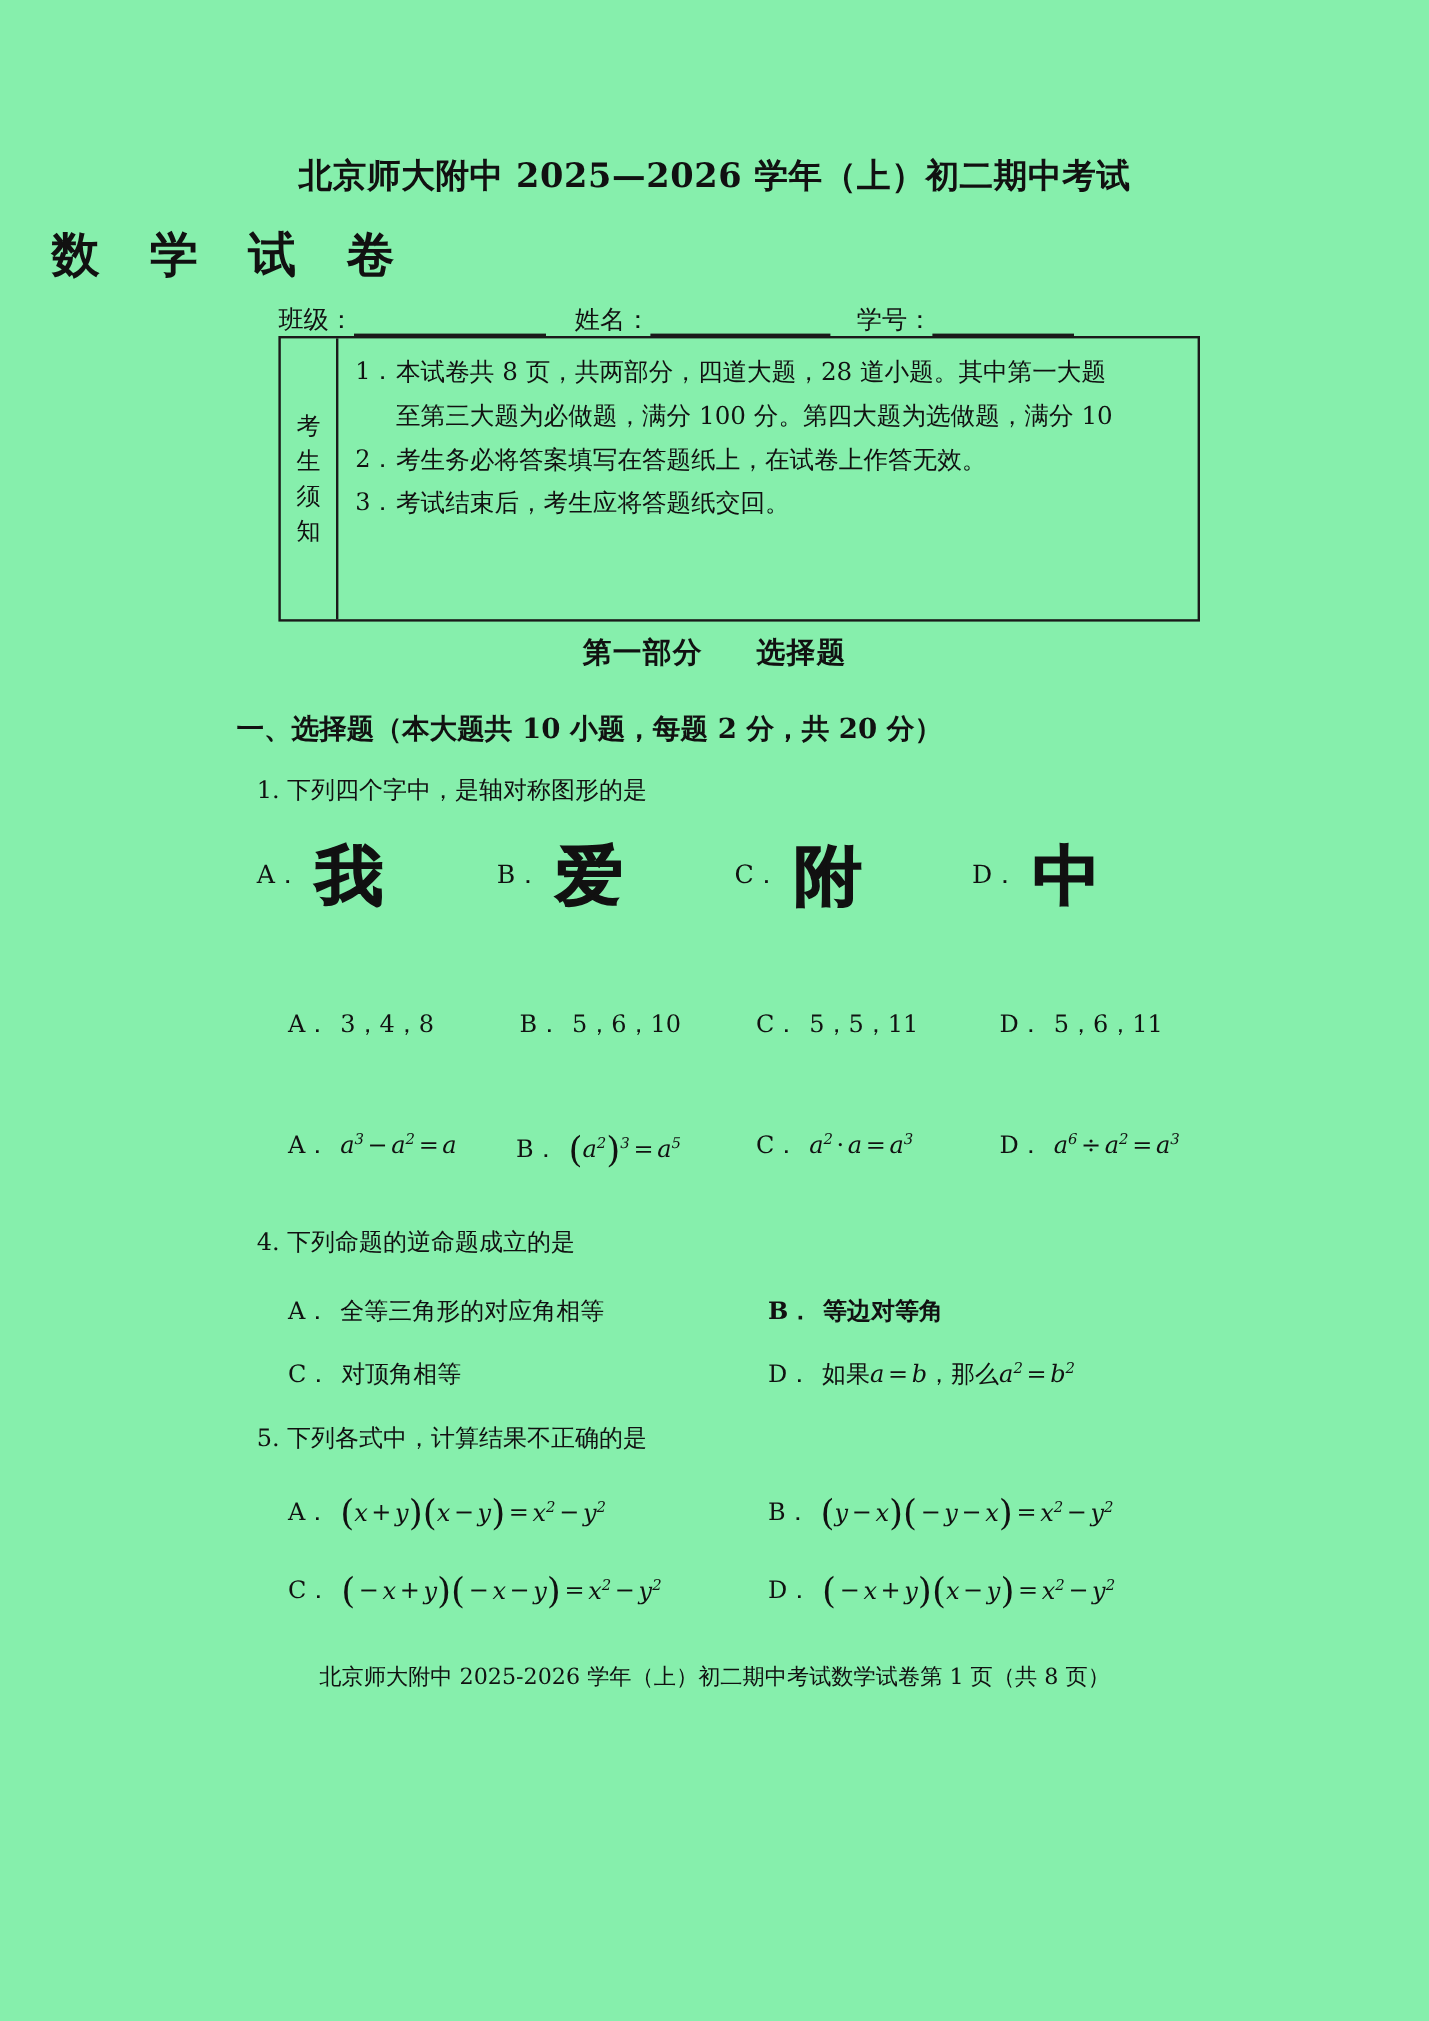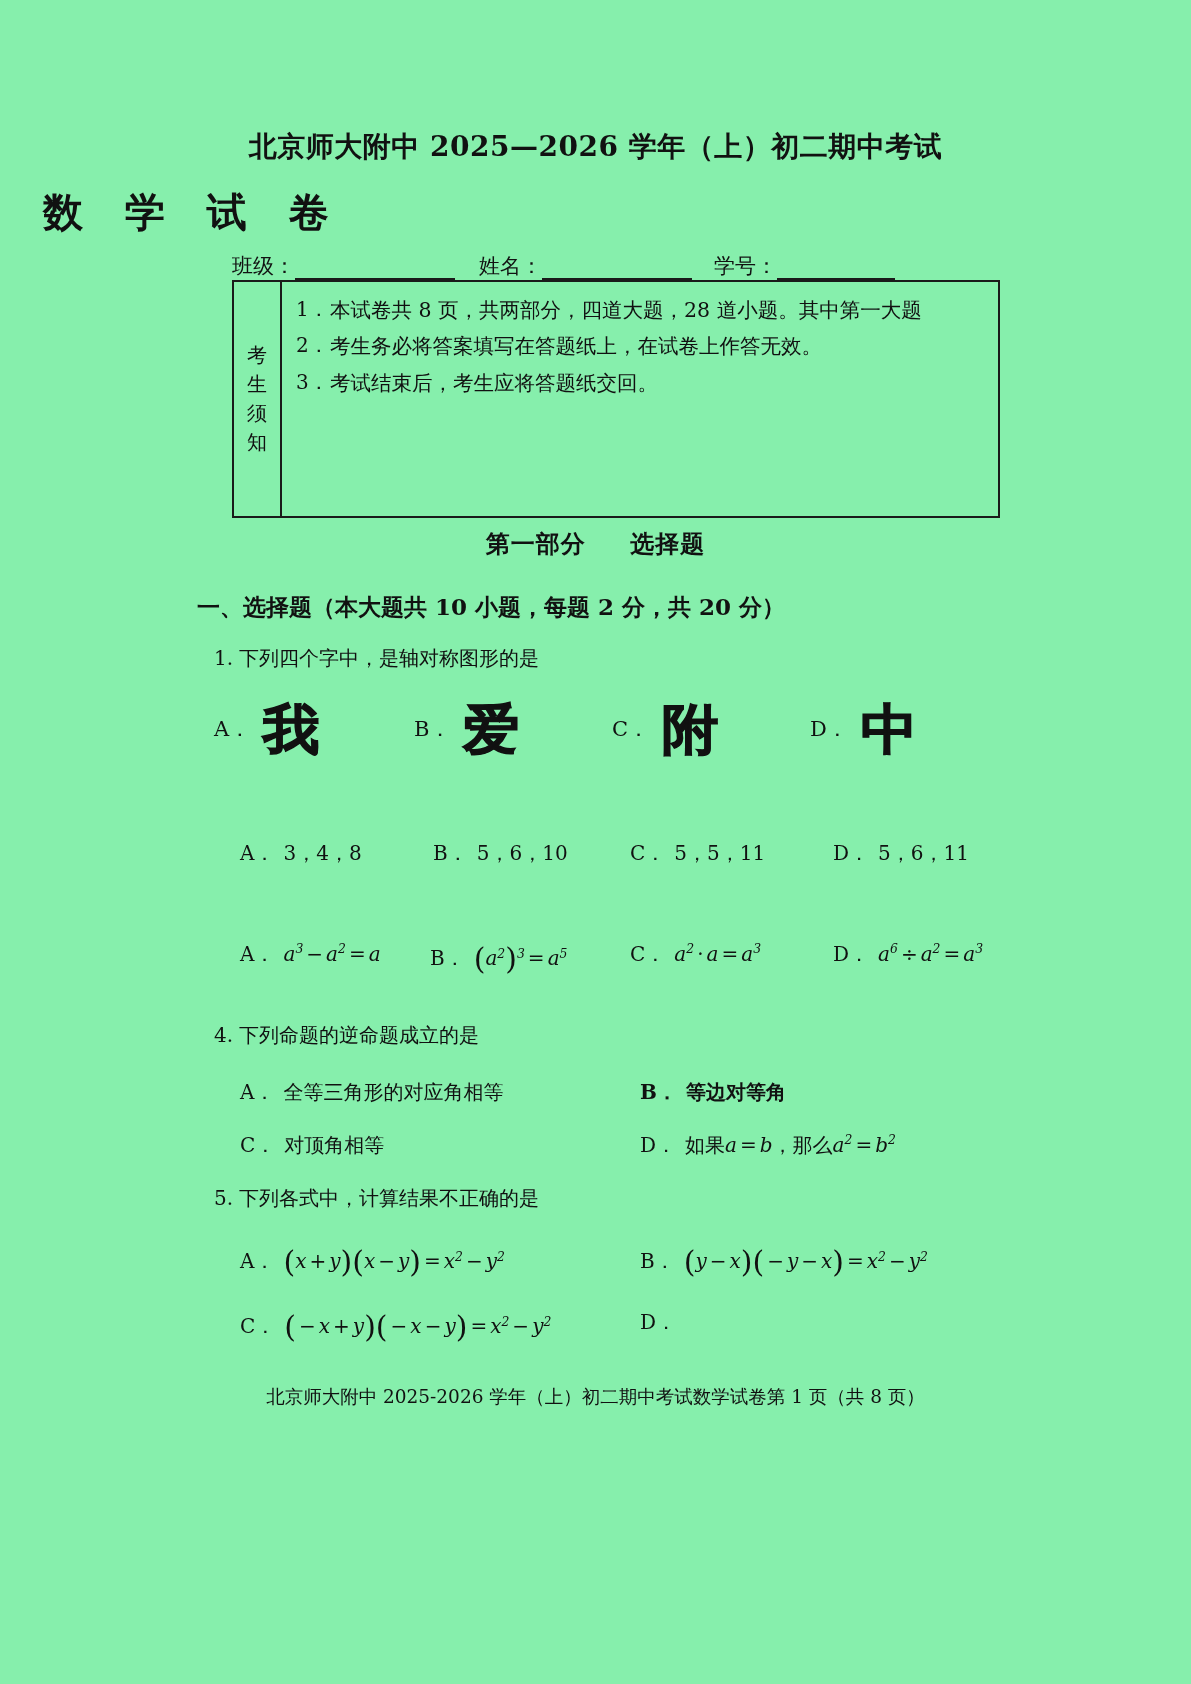--- a/index.html
+++ b/index.html
@@ -225,20 +225,21 @@
       <span>考</span>
       <span>生</span>
       <span>须</span>
       <span>知</span>
     </div>
     <div class="notice-body">
       <div class="notice-item">
         <div class="notice-num">1．</div>
         <div class="notice-text">
           <p>本试卷共 8 页，共两部分，四道大题，28 道小题。其中第一大题</p>
+          <p>至第三大题为必做题，满分 100 分。第四大题为选做题，满分 10</p>
         </div>
       </div>
       <div class="notice-item">
         <div class="notice-num">2．</div>
         <div class="notice-text">
           <p>考生务必将答案填写在答题纸上，在试卷上作答无效。</p>
         </div>
       </div>
       <div class="notice-item">
         <div class="notice-num">3．</div>
@@ -363,19 +364,20 @@
         <span class="math"><span class="bigparen">(</span><i>y</i><span class="op">−</span><i>x</i><span class="bigparen">)(</span><span class="op">−</span><i>y</i><span class="op">−</span><i>x</i><span class="bigparen">)</span><span class="op">=</span><i>x</i><sup class="e">2</sup><span class="op">−</span><i>y</i><sup class="e">2</sup></span>
       </div>
     </div>
     <div class="opts-row" style="margin-top:30px; padding-left:26px;">
       <div class="opt" style="width:400px">
         <span class="lab">C．</span>
         <span class="math"><span class="bigparen">(</span><span class="op">−</span><i>x</i><span class="op">+</span><i>y</i><span class="bigparen">)(</span><span class="op">−</span><i>x</i><span class="op">−</span><i>y</i><span class="bigparen">)</span><span class="op">=</span><i>x</i><sup class="e">2</sup><span class="op">−</span><i>y</i><sup class="e">2</sup></span>
       </div>
       <div class="opt">
         <span class="lab">D．</span>
+        <span class="math"><span class="bigparen">(</span><span class="op">−</span><i>x</i><span class="op">+</span><i>y</i><span class="bigparen">)(</span><i>x</i><span class="op">−</span><i>y</i><span class="bigparen">)</span><span class="op">=</span><i>x</i><sup class="e">2</sup><span class="op">−</span><i>y</i><sup class="e">2</sup></span>
       </div>
     </div>
   </div>
 
   <div class="footer">北京师大附中 2025-2026 学年（上）初二期中考试数学试卷第 1 页（共 8 页）</div>
 
 </div>
 
 </body></html>

